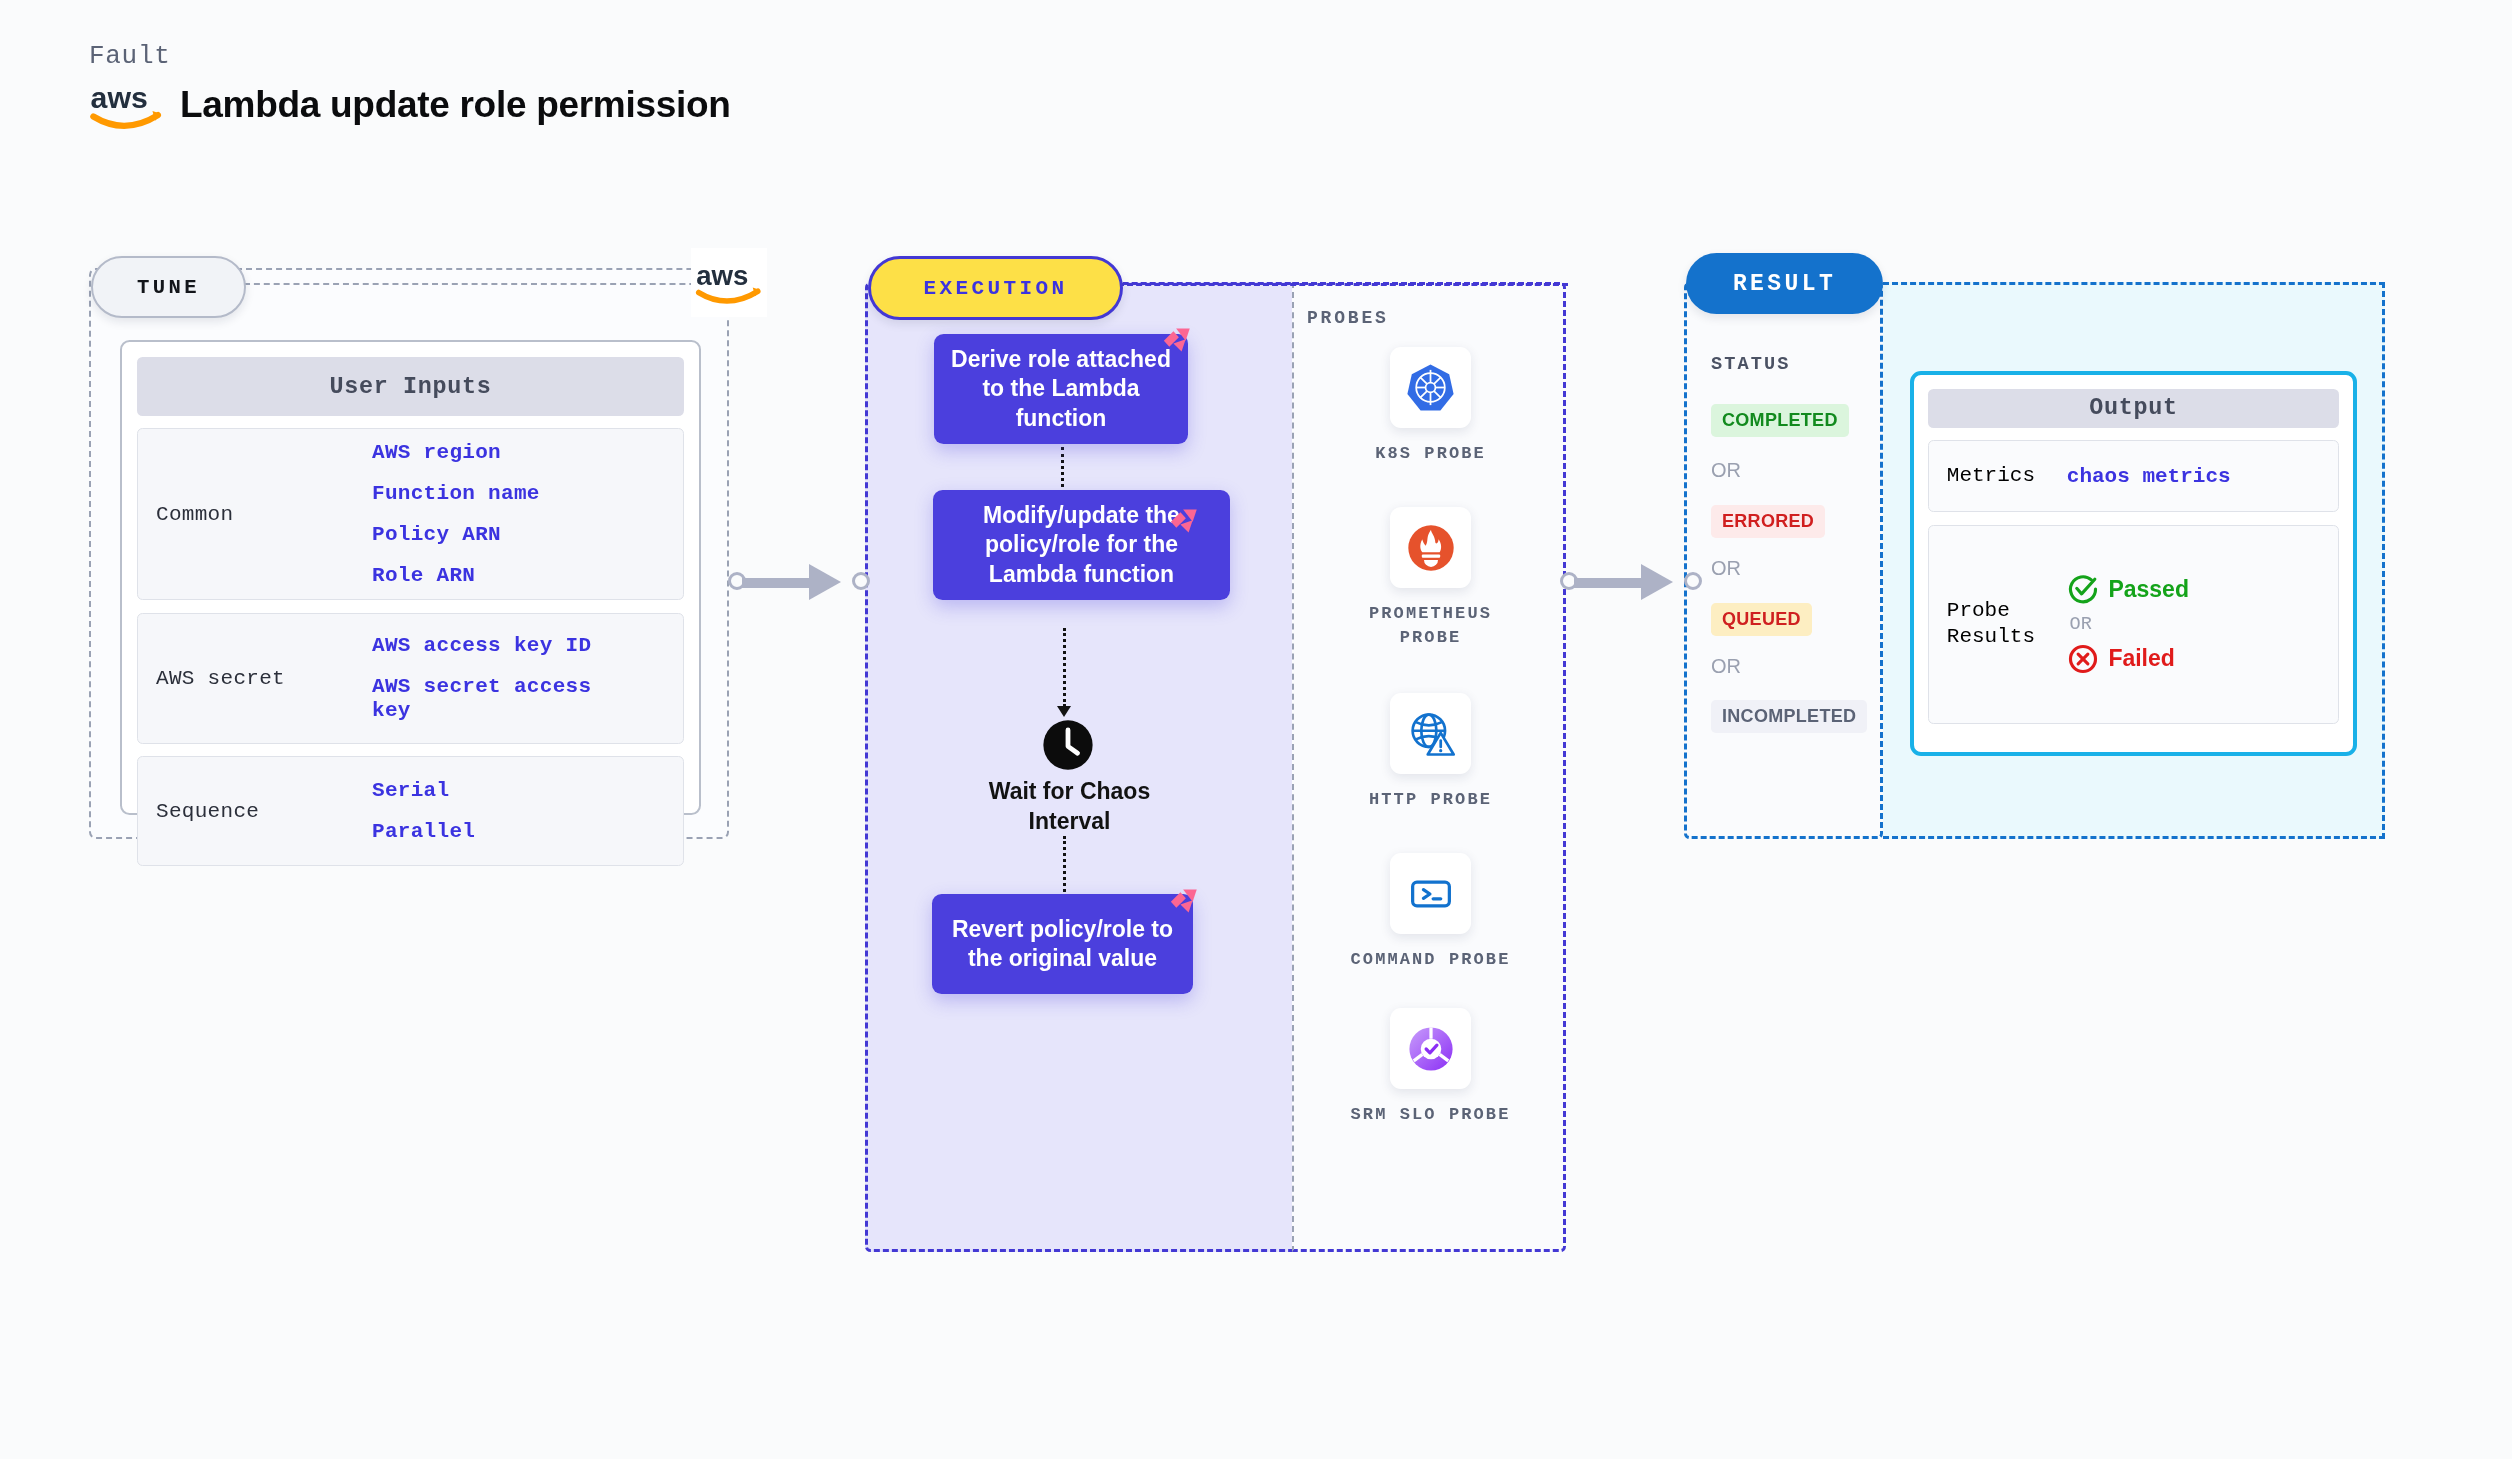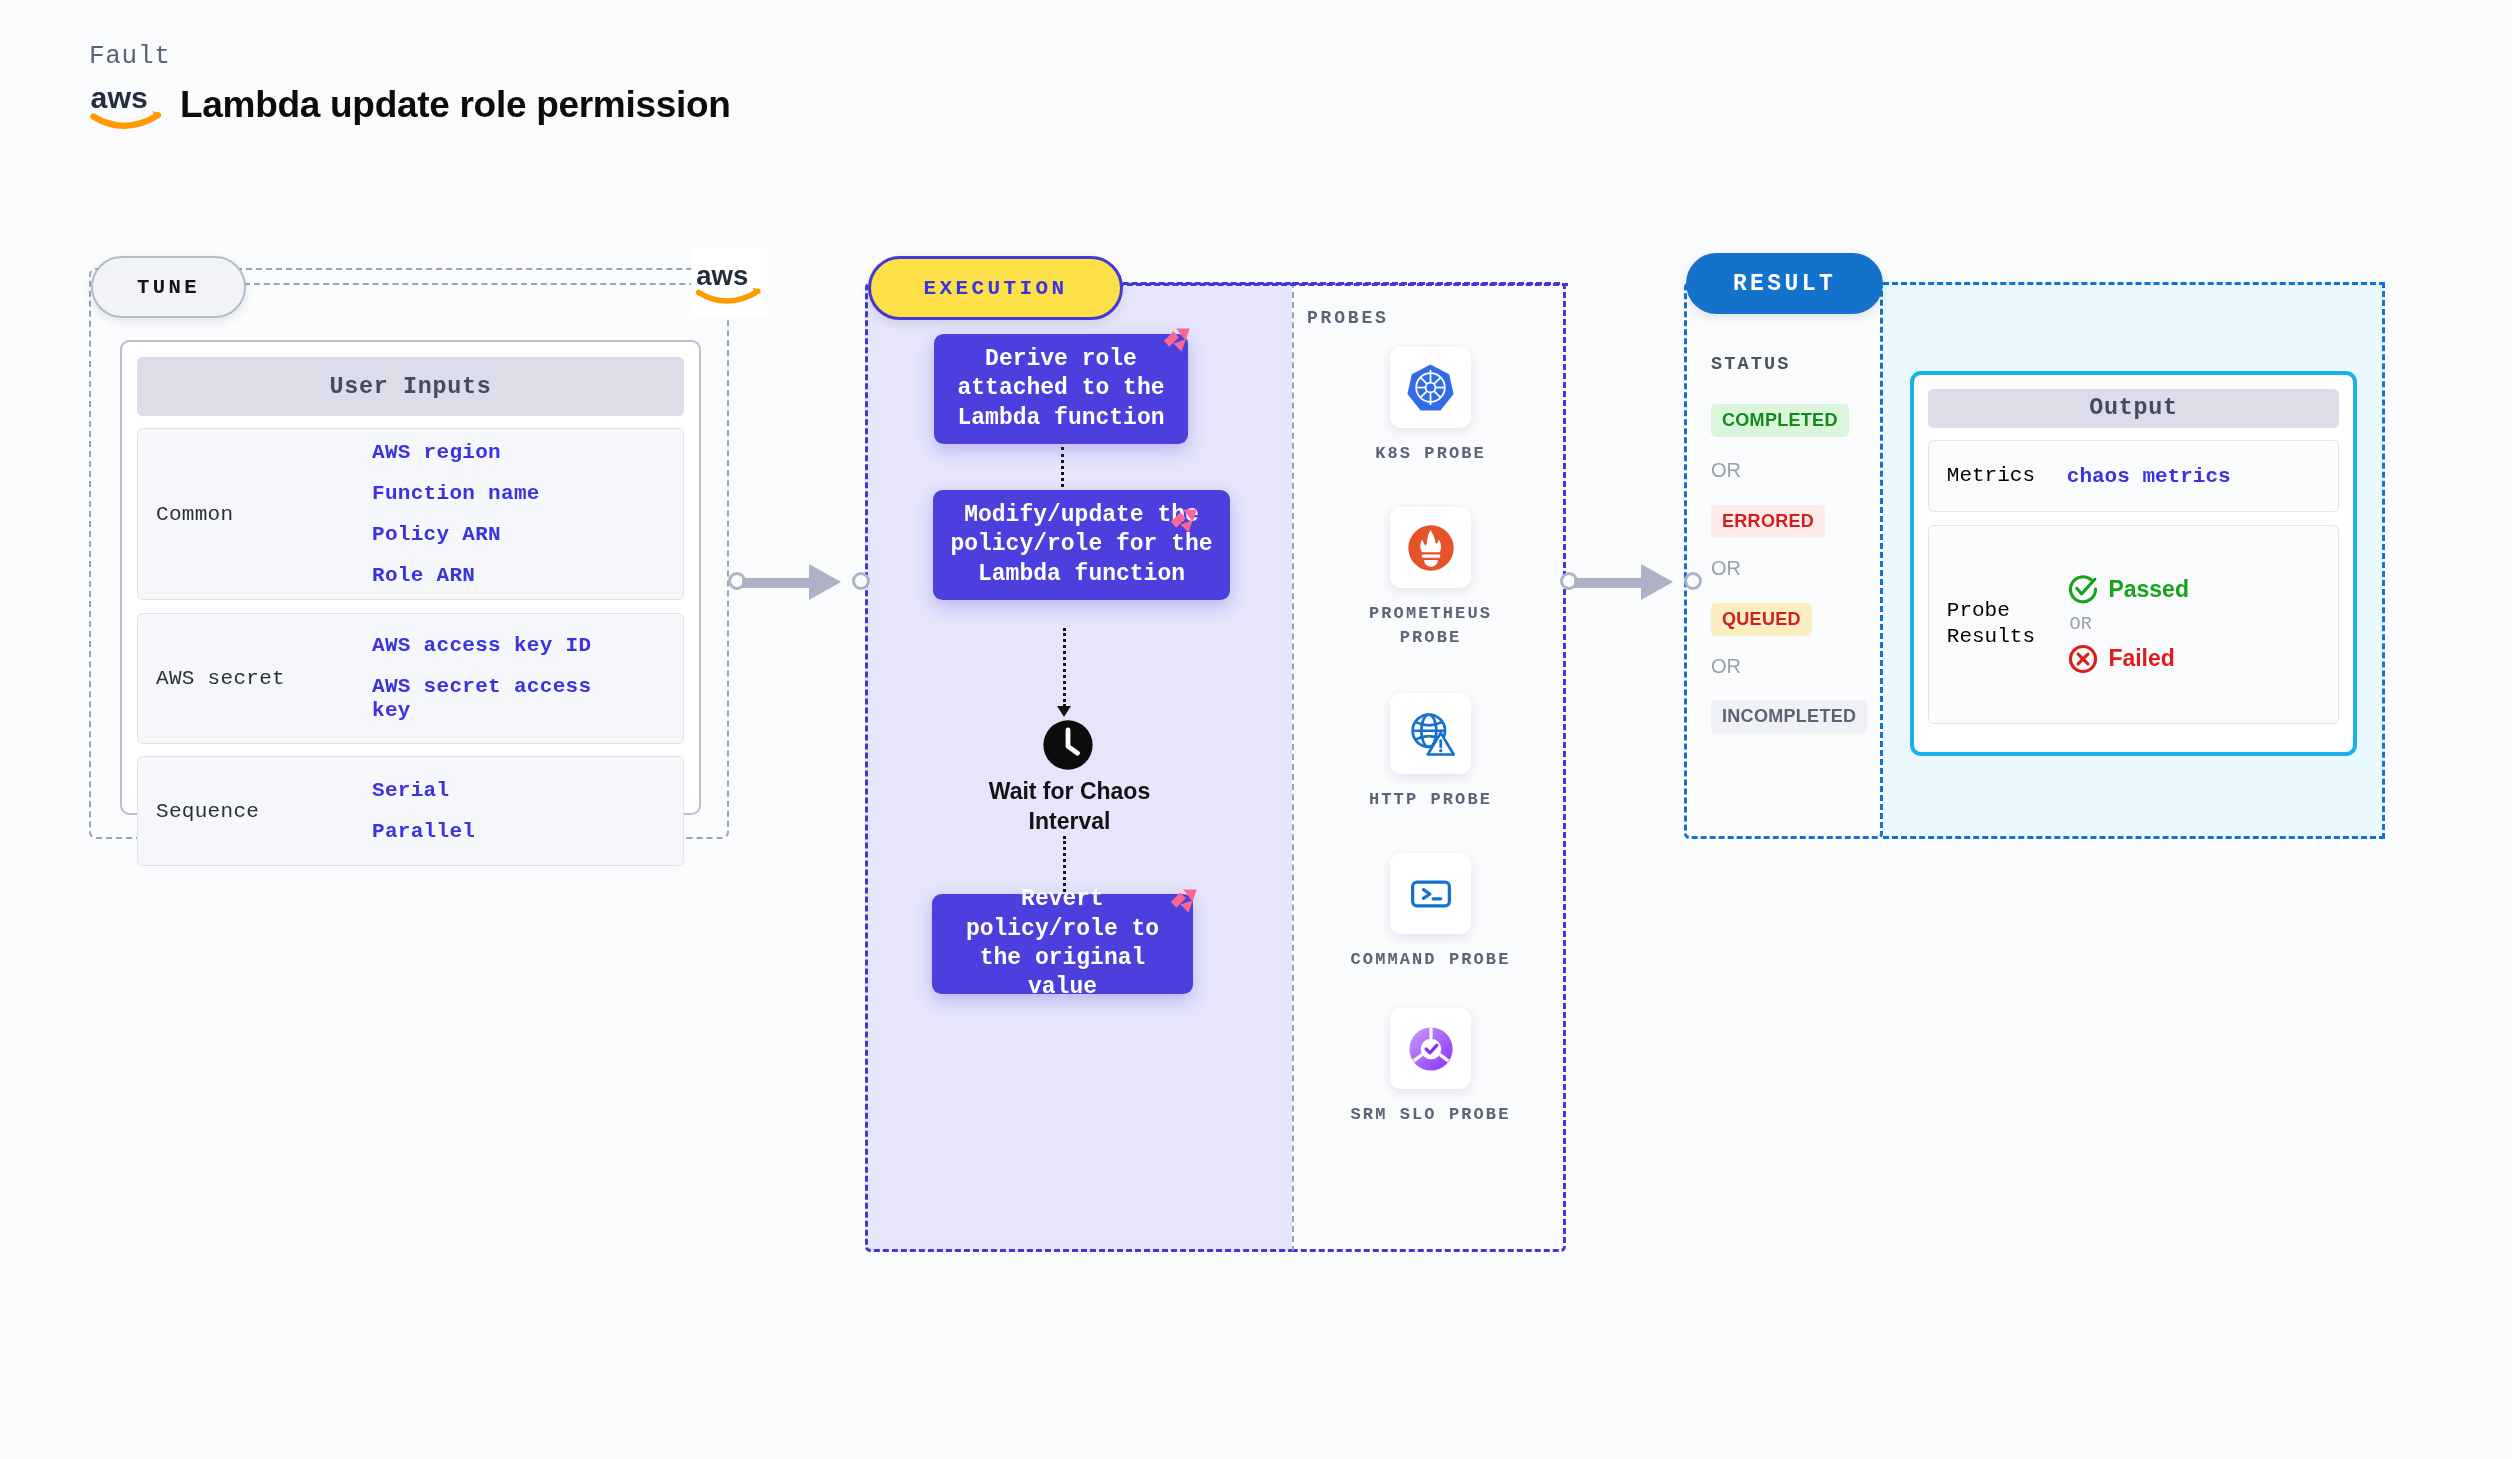--- a/index.html
+++ b/index.html
@@ -169,21 +169,20 @@
     color: #ffffff;
     font-size: 23px;
     font-weight: bold;
     line-height: 1.28;
     display: flex; align-items: center; justify-content: center;
     text-align: center;
     padding: 11px 15px;
     box-sizing: border-box;
     box-shadow: 0 6.9px 18px rgba(75,63,221,0.28);
     z-index: 5;
-    font-family: Liberation Mono, monospace;
   }
   .litmus-badge { position: absolute; width: 39px; height: 34px; z-index: 6; }
   .flow-arrow {
     position: absolute; z-index: 4;
     border-left: 3.4px dotted #121212;
     width: 0;
   }
   .flow-arrow::after {
     content: "";
     position: absolute; left: -9px; bottom: -9.6px;

